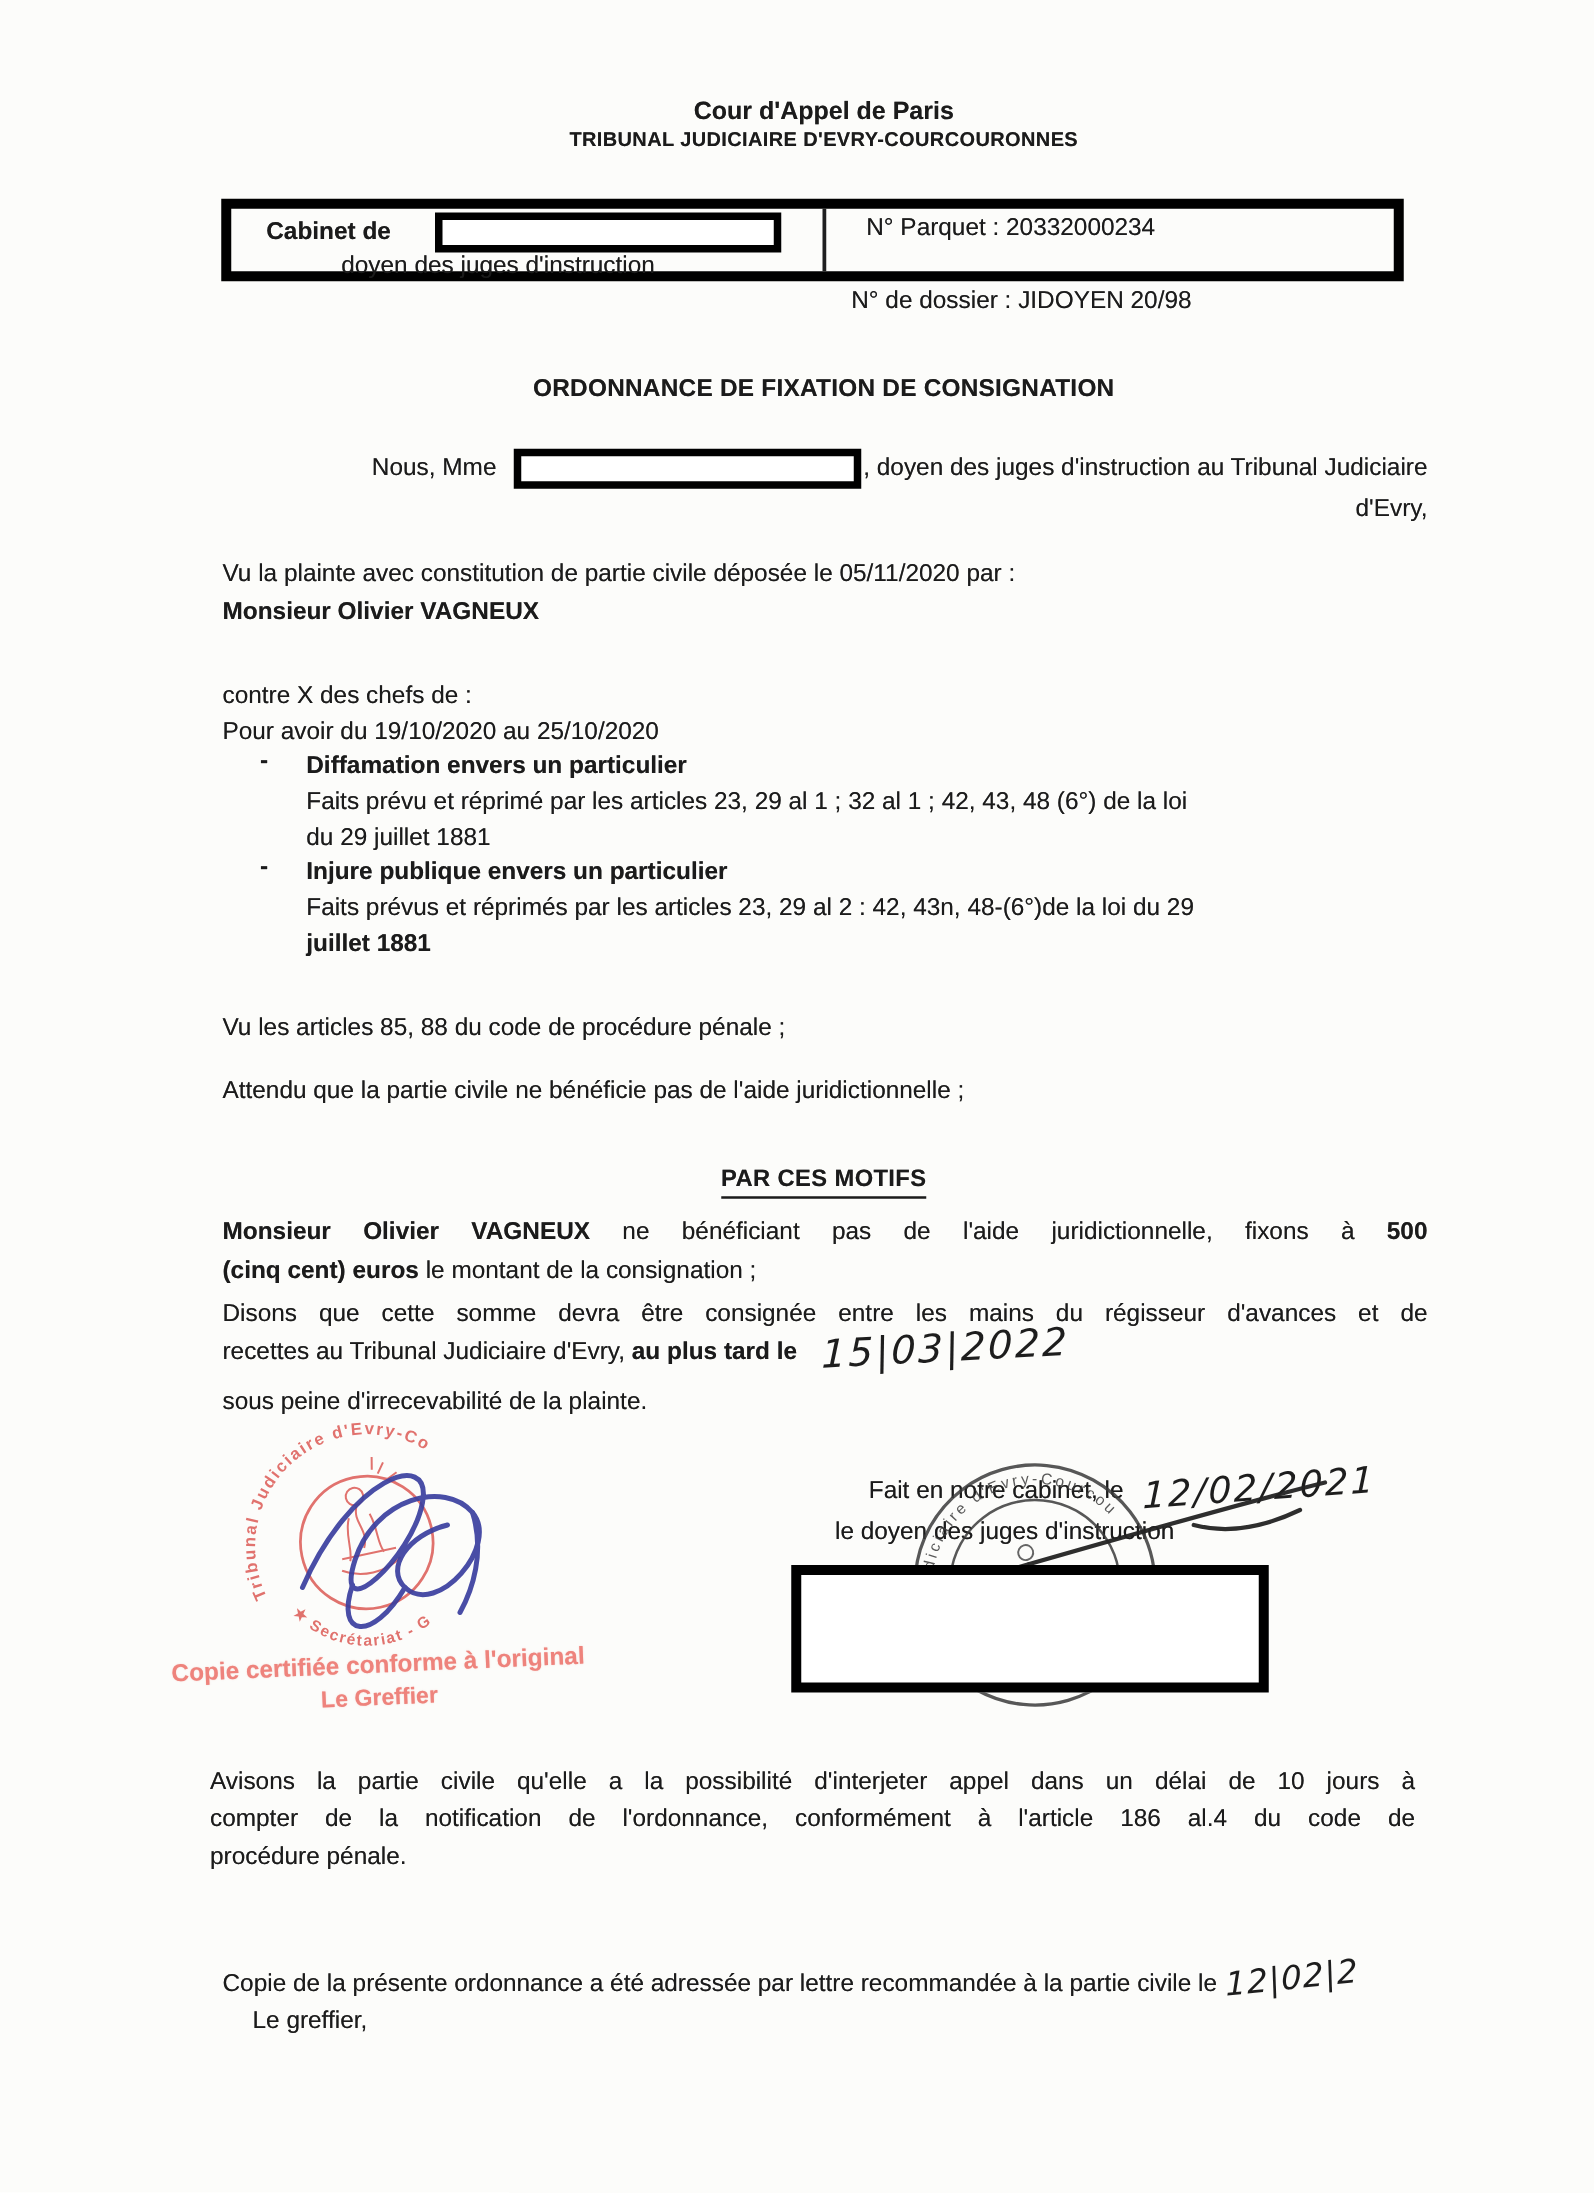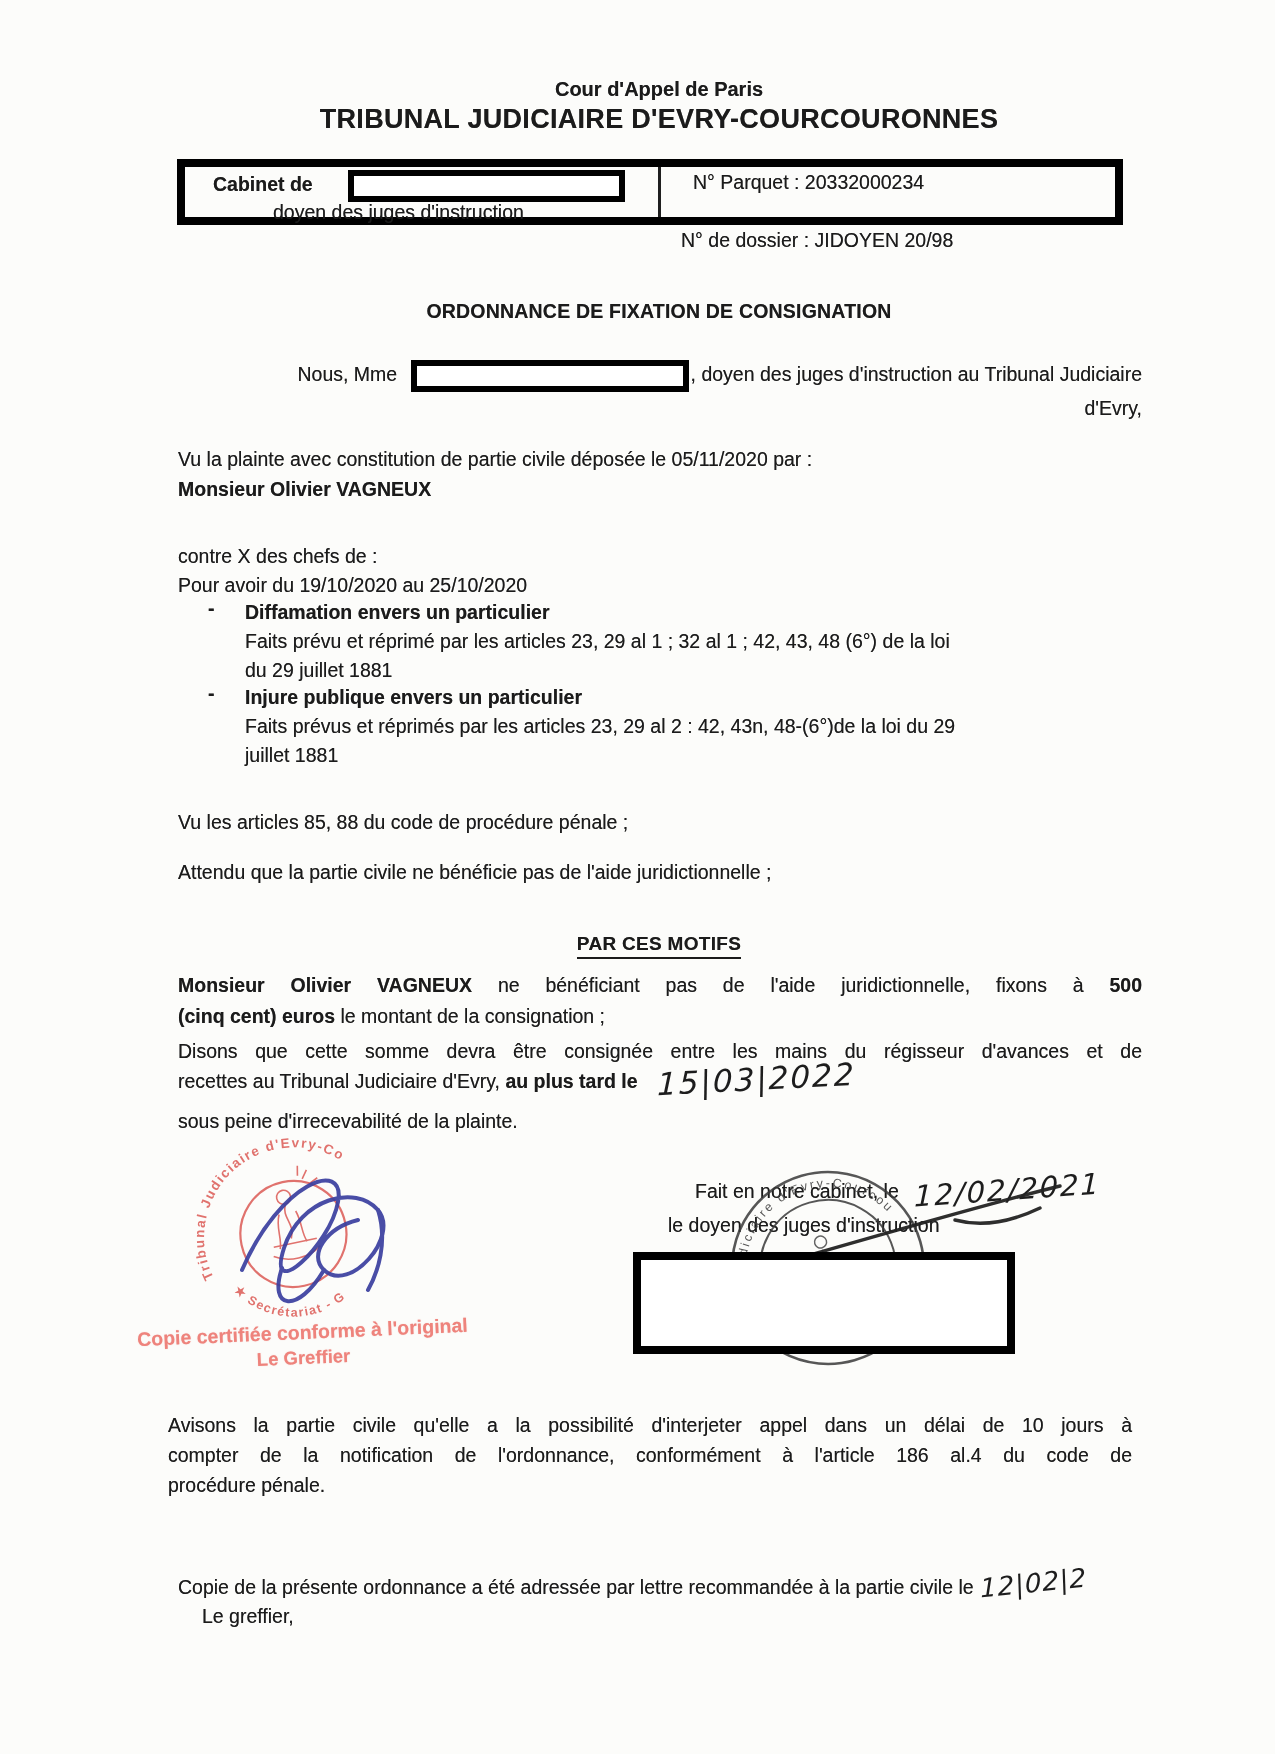--- a/index.html
+++ b/index.html
@@ -35,21 +35,21 @@
   .item .dash{width:37px;padding-left:30px;box-sizing:content-box;font-weight:bold;}
   .z2{z-index:2;}
   .z3{z-index:3;}
 </style>
 </head>
 <body>
 
 <div id="page">
 
   <div class="abs center b ink" style="left:178px;top:62px;width:962px;font-size:20px;">Cour d'Appel de Paris</div>
-  <div class="abs center b ink" style="left:178px;top:88px;width:962px;font-size:27px;letter-spacing:.3px;">TRIBUNAL JUDICIAIRE  D'EVRY-COURCOURONNES</div>
+  <div class="abs center b ink" style="left:178px;top:88px;width:962px;font-size:16px;letter-spacing:.3px;">TRIBUNAL JUDICIAIRE  D'EVRY-COURCOURONNES</div>
 
   <div class="abs hdrbox" style="left:177px;top:159px;width:946px;height:66px;">
     <div class="hdr-left">
       <div class="abs" style="left:28px;top:3px;white-space:nowrap;">
         <span class="b ink">Cabinet de</span>
         <span class="redact" style="width:265px;height:20px;margin-left:30px;"></span>
       </div>
       <div class="abs ink" style="left:88px;top:34px;">doyen des juges d'instruction</div>
     </div>
     <div class="hdr-right">
@@ -81,21 +81,21 @@
       <div class="ink" style="line-height:29px;">Faits prévu et réprimé par les articles 23,  29 al 1 ;  32 al 1 ; 42, 43, 48 (6°) de la loi</div>
       <div class="ink" style="line-height:29px;">du 29 juillet 1881</div>
     </div>
   </div>
 
   <div class="abs item" style="left:178px;top:682px;width:990px;">
     <div class="dash ink">-</div>
     <div style="width:920px;">
       <div class="b ink lh30">Injure publique envers un particulier</div>
       <div class="ink" style="line-height:29px;">Faits prévus et réprimés par les articles 23, 29 al 2 : 42, 43n, 48-(6°)de la loi du 29</div>
-      <div class="ink" style="line-height:29px;">juillet 1881</div>
+      <div class="ink" style="line-height:29px;font-weight:bold;">juillet 1881</div>
     </div>
   </div>
 
   <div class="abs ink" style="left:178px;top:811px;">Vu les articles 85, 88 du code de procédure pénale ;</div>
   <div class="abs ink" style="left:178px;top:861px;">Attendu que la partie civile ne bénéficie pas de l'aide juridictionnelle ;</div>
 
   <div class="abs center" style="left:178px;top:916px;width:962px;">
     <span class="b ink title-underline" style="font-size:19px;letter-spacing:.3px;">PAR CES MOTIFS</span>
   </div>
 

